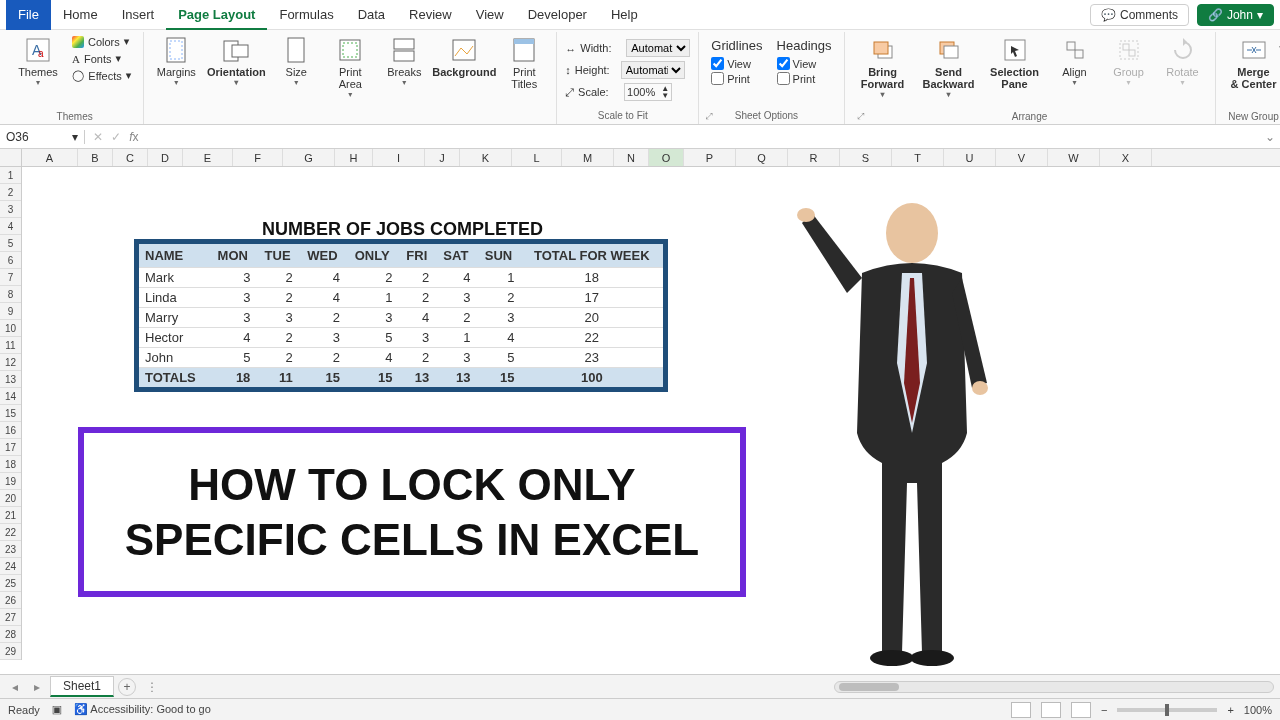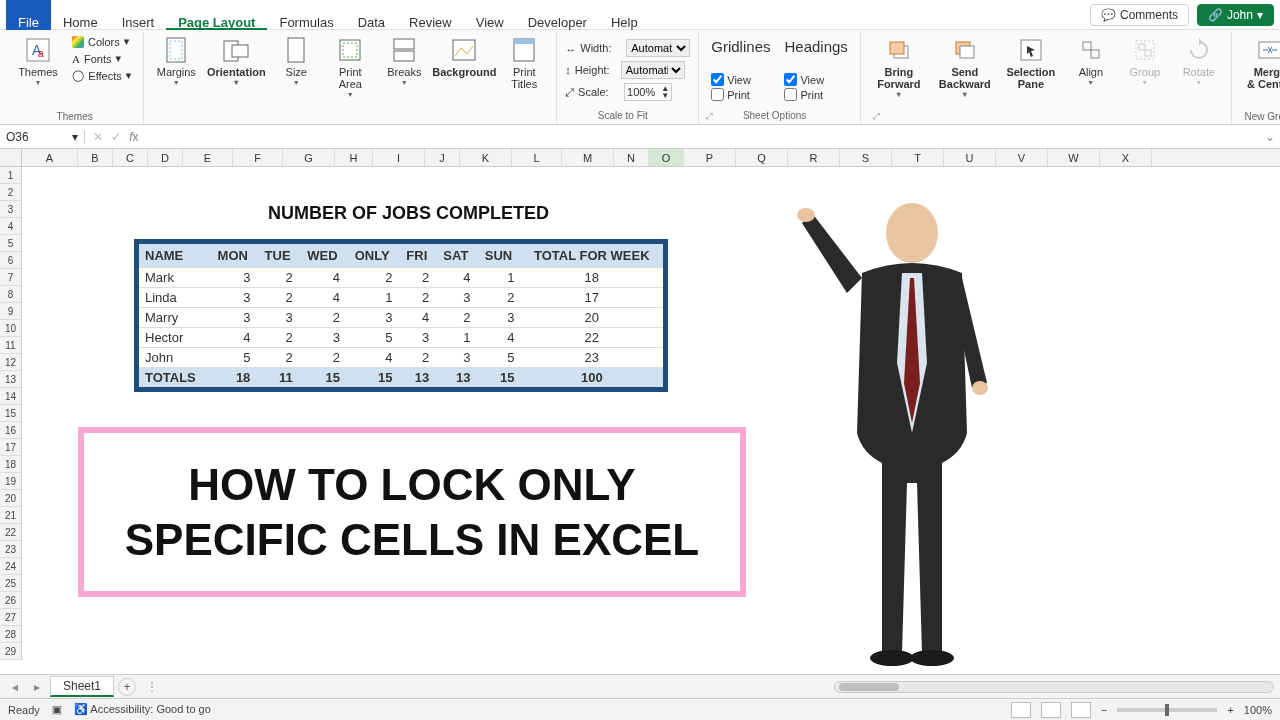--- a/index.html
+++ b/index.html
@@ -1,20 +1,20 @@
 <!DOCTYPE html>
 <html><head>
 <meta charset="utf-8">
 <style>
 * { margin: 0; padding: 0; box-sizing: border-box; font-family: 'Segoe UI', Arial, sans-serif; }
 body { width: 1280px; height: 720px; background: #fff; overflow: hidden; font-size: 12px; color: #333; }
 
 
 .tabs-bar { display: flex; align-items: center; height: 30px; background: #fff; border-bottom: 1px solid #e0e0e0; padding: 0 6px; }
-.tab { padding: 8px 12px; height: 30px; line-height: 30px; cursor: pointer; font-size: 13px; color: #333; }
+.tab { padding: 0 12px; height: 30px; line-height: 30px; cursor: pointer; font-size: 13px; color: #333; }
 .tab.file { background: #185abd; color: #fff; font-weight: 400; }
 .tab.active { border-bottom: 2px solid #107c41; color: #107c41; font-weight: 600; }
 .spacer { flex: 1; }
 .comments-btn, .share-btn { border: 1px solid #cfcfcf; border-radius: 4px; padding: 3px 10px; margin-left: 8px; font-size: 12px; display: flex; align-items: center; gap: 4px; cursor: pointer; }
 .share-btn { background: #107c41; color: #fff; border-color: #107c41; }
 
 
 .ribbon { display: flex; height: 95px; background: #fafafa; border-bottom: 1px solid #d0d0d0; padding: 2px 6px 0; gap: 0; }
 .group { display: flex; flex-direction: column; align-items: center; border-right: 1px solid #e0e0e0; padding: 2px 8px 0; }
 .group-content { display: flex; align-items: flex-start; gap: 6px; flex: 1; }
@@ -25,21 +25,21 @@
 .big-btn .caret { font-size: 8px; color: #666; }
 .stack { display: flex; flex-direction: column; gap: 2px; }
 .mini { font-size: 11px; display: flex; align-items: center; gap: 4px; padding: 1px 4px; cursor: pointer; }
 .mini .sw { width: 12px; height: 12px; background: linear-gradient(135deg,#f44336,#ffeb3b,#4caf50,#2196f3); border-radius: 2px; }
 .scale-row { display: flex; align-items: center; gap: 4px; font-size: 11px; margin: 1px 0; }
 .scale-row .lbl { width: 42px; }
 .scale-row select, .scale-row .spin { border: 1px solid #ccc; font-size: 11px; height: 18px; }
 .scale-row select { width: 64px; }
 .spin { display:flex; align-items:center; padding:0 2px; width:48px; justify-content:space-between; }
 .check-col { display: flex; flex-direction: column; gap: 2px; font-size: 11px; padding: 0 4px; }
-.check-col .hd { font-size: 15px; margin-bottom: 16px; }
+.check-col .hd { font-size: 13px; margin-bottom: 2px; }
 .check-row { display:flex; align-items:center; gap:3px; }
 .launcher { font-size: 9px; color: #888; position: relative; left: 44%; bottom: 0; }
 .faded { opacity: 0.4; }
 
 
 .fx-bar { display: flex; align-items: center; height: 24px; border-bottom: 1px solid #d0d0d0; background: #fff; }
 .name-box { width: 85px; border-right: 1px solid #ccc; padding: 0 6px; display:flex; align-items:center; justify-content:space-between; font-size:12px; }
 .fx-icons { padding: 0 8px; color: #888; display:flex; gap:8px; font-size:12px; }
 .fx-input { flex: 1; padding: 0 6px; font-size: 12px; }
 .fx-expand { width: 20px; text-align:center; color:#888; }
@@ -51,31 +51,31 @@
 .colh.active { background: #d4e8d4; }
 
 
 .grid { position: relative; }
 .row-headers { position: absolute; left: 0; top: 0; width: 22px; background: #f3f3f3; border-right: 1px solid #ccc; }
 .rowh { height: 17px; border-bottom: 1px solid #ddd; text-align: center; font-size: 10px; line-height: 17px; color: #444; }
 .sheet-area { position: absolute; left: 22px; top: 0; right: 0; background: #fff; }
 
 
 .table-box { position: absolute; left: 112px; top: 72px; width: 534px; border: 5px solid #1f4e7a; background: #cfe0ee; }
-.table-title { position: absolute; left: 240px; top: 36px; font-size: 18px; font-weight: 700; color: #111; margin-left: 6px; }
+.table-title { position: absolute; left: 240px; top: 52px; font-size: 18px; font-weight: 700; color: #111; }
 .tbl { width: 100%; border-collapse: collapse; font-size: 13px; padding-left: 40px; }
 .tbl th { text-align: center; padding: 4px 6px; font-weight: 700; background: #cfe0ee; }
 .tbl th.name { text-align: left; }
 .tbl td { background: #fff; padding: 2px 6px; border-top: 1px solid #ddd; }
 .tbl td.name { text-align: left; }
 .tbl td.num { text-align: right; }
 .tbl td.ctr { text-align: center; }
 .tbl tr.totals td { background: #cfe0ee; font-weight: 700; }
 
-.banner { position: absolute; left: 56px; top: 260px; width: 668px; height: 170px; border: 6px solid #f9a8d4; display:flex; align-items:center; justify-content:center; text-align:center; }
+.banner { position: absolute; left: 56px; top: 260px; width: 668px; height: 170px; border: 6px solid #6d28d9; display:flex; align-items:center; justify-content:center; text-align:center; }
 .banner-text { font-size: 44px; font-weight: 700; line-height: 1.25; color: #111; }
 
 .person { position: absolute; left: 770px; top: 16px; width: 230px; height: 490px; }
 
 
 .sheet-tabs { position:absolute; left:0; right:0; bottom:22px; height:24px; background:#f3f3f3; border-top:1px solid #ccc; display:flex; align-items:center; padding:0 6px; gap:4px; }
 .sheet-tabs .navbtn { width:18px; text-align:center; color:#888; cursor:pointer; }
 .sheet-tab { background:#fff; border:1px solid #ccc; border-bottom:2px solid #107c41; padding:2px 12px; font-size:12px; cursor:pointer; }
 .addsheet { width:18px; height:18px; border:1px solid #ccc; border-radius:50%; text-align:center; line-height:16px; cursor:pointer; color:#666; }
 .sheet-tabs .scroll-stub { margin-left:auto; height:12px; width:440px; background:#e8e8e8; border:1px solid #ccc; border-radius:6px; position:relative; }
@@ -339,20 +339,21 @@
           <div class="ico">
             <svg width="24" height="24">
               <path d="M12 4 A8 8 0 1 1 4 12" fill="none" stroke="#888" stroke-width="2"></path>
               <path d="M12 0 L16 4 L12 8 Z" fill="#888"></path>
             </svg>
           </div>
           <span>Rotate</span>
           <span class="caret">▾</span>
         </div>
     </div>
+    <div class="group-label">Arrange</div>
   </div>
 
   <div class="group">
     <div class="group-content">
       <div class="big-btn wide">
           <div class="ico">
             <svg width="26" height="20">
               <rect x="2" y="2" width="22" height="16" fill="#fff" stroke="#888"></rect>
               <path d="M6 10 L11 10 M15 10 L20 10 M11 7 L13 10 L11 13 M15 7 L13 10 L15 13" stroke="#3a6ea5" fill="none"></path>
             </svg>

